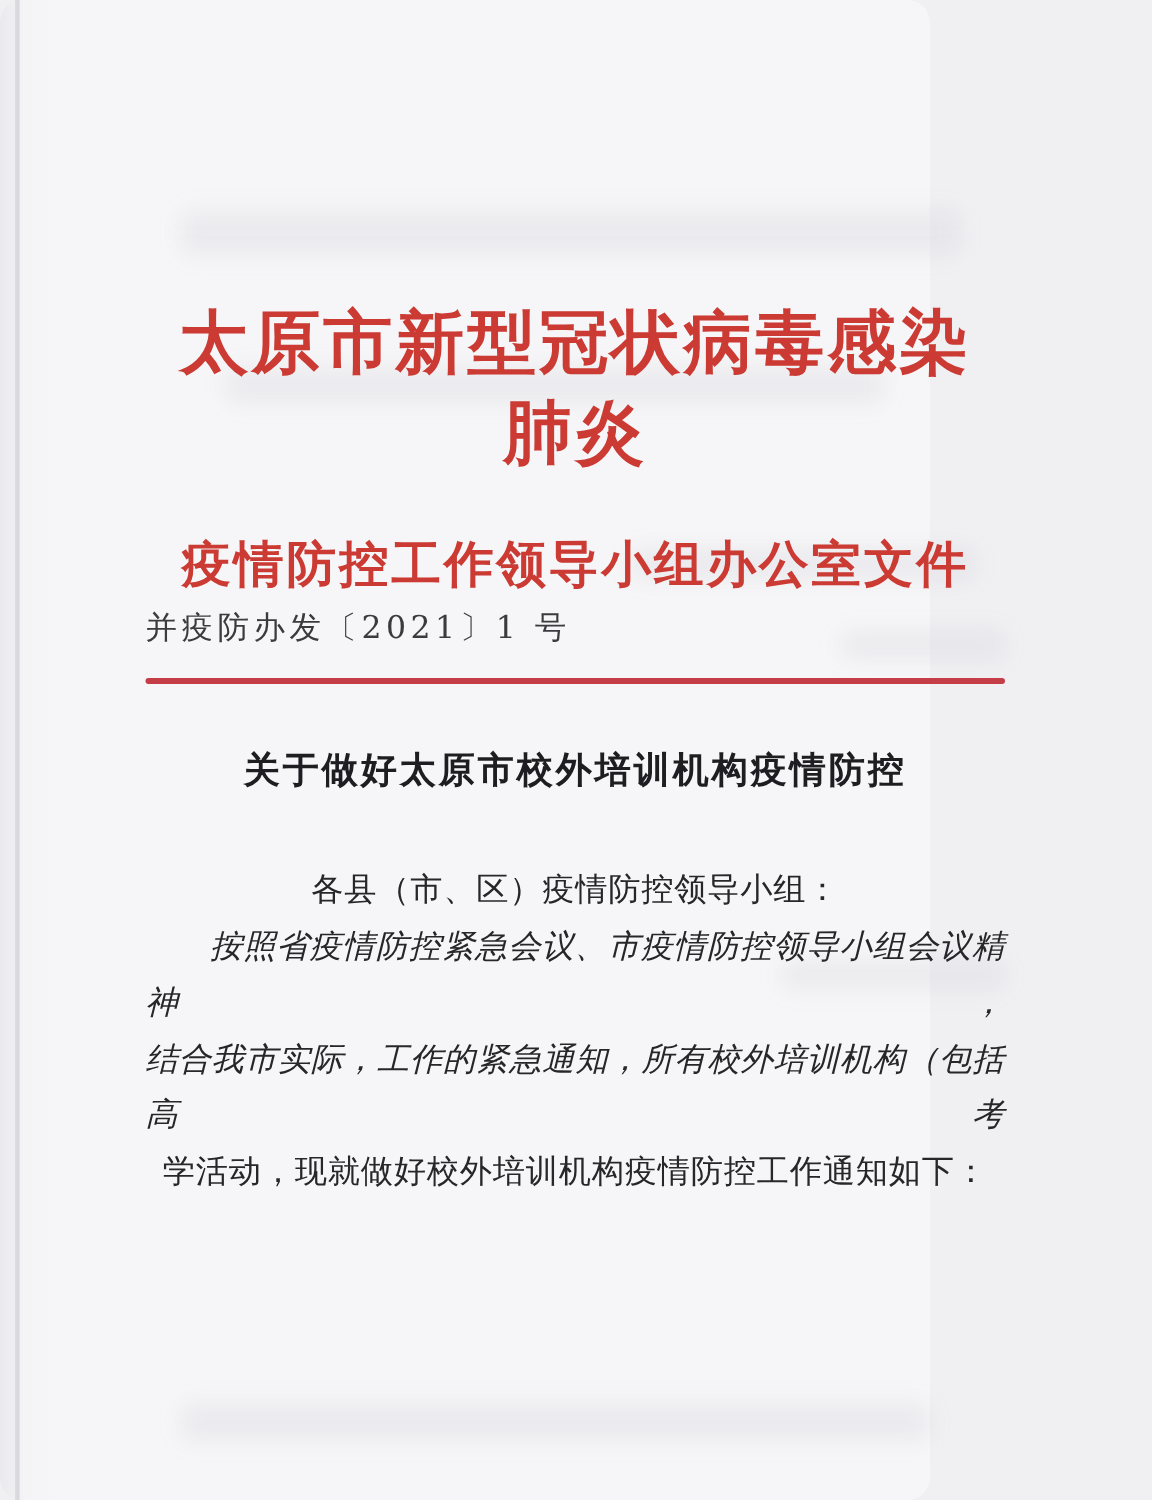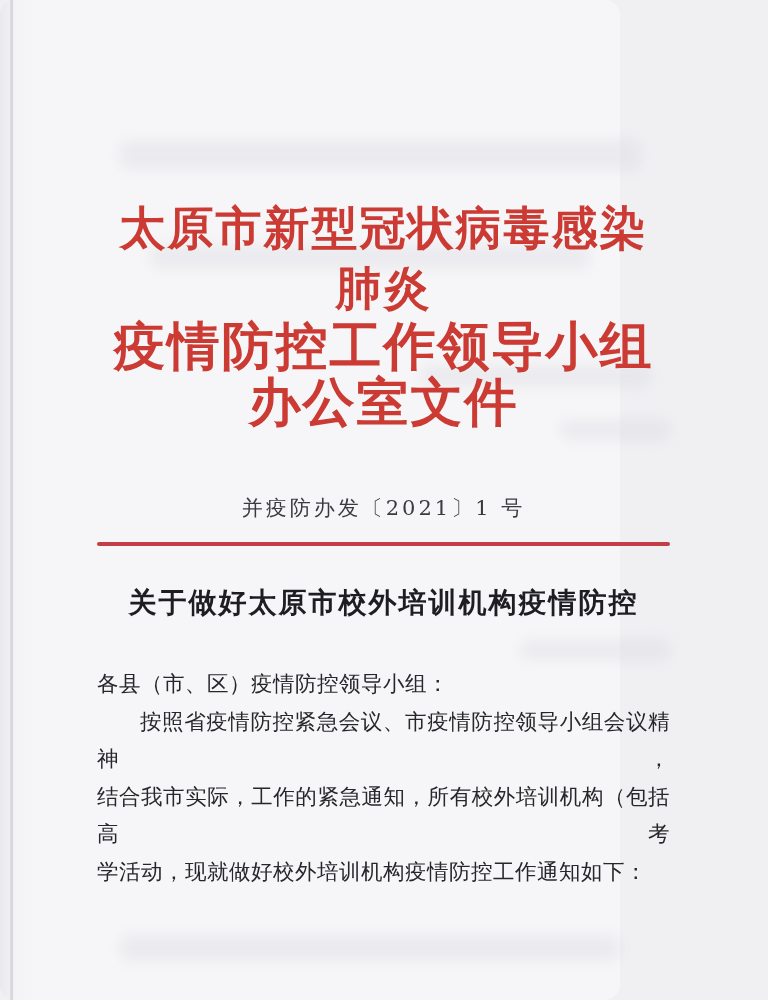--- a/index.html
+++ b/index.html
@@ -21,46 +21,46 @@
   .content{
     position:absolute;left:97px;top:0;width:573px;
   }
   
   .doc-header{
     margin-top:198px;text-align:center;
     color:#cb3a33;font-weight:700;
     letter-spacing:2px;
   }
   .header-line1{font-size:46px;line-height:60px;}
-  .header-line2{font-size:52px;line-height:56px;}
+  .header-line2{font-size:33px;line-height:56px;margin-top:30px;}
   
   .doc-number{
-    margin-top:64px;text-align:center;
+    
     font-size:21px;color:#3a3a3f;letter-spacing:3px;
   }
   
   .red-rule{
     margin-top:20px;height:4px;width:100%;
     background:#c43d47;border-radius:2px;
   }
   
   .doc-title{
     margin:36px 0 0 0;text-align:center;
-    font-size:28px;line-height:41px;font-weight:700;
+    font-size:24px;line-height:41px;font-weight:700;
     color:#1d1d22;letter-spacing:2px;
   }
   
   .doc-body{margin-top:42px;color:#27272b;}
   .bline{
     margin:0;font-size:21.5px;line-height:37.6px;
-    letter-spacing:.5px;white-space:nowrap;
+    letter-spacing:.5px;white-space:nowrap;text-align:center;
   }
   .bline.fill{
     white-space:normal;
-    text-align:justify;text-align-last:justify;
+    text-align:justify;text-align-last:justify;font-style:italic;
   }
   .bline.indent{text-indent:2em;}
   
   .artifact{
     position:absolute;border-radius:8px;
     background:rgba(150,150,170,.10);
     filter:blur(7px);pointer-events:none;
   }
   .a1{left:120px;top:140px;width:520px;height:30px;}
   .a2{left:150px;top:245px;width:440px;height:24px;}

